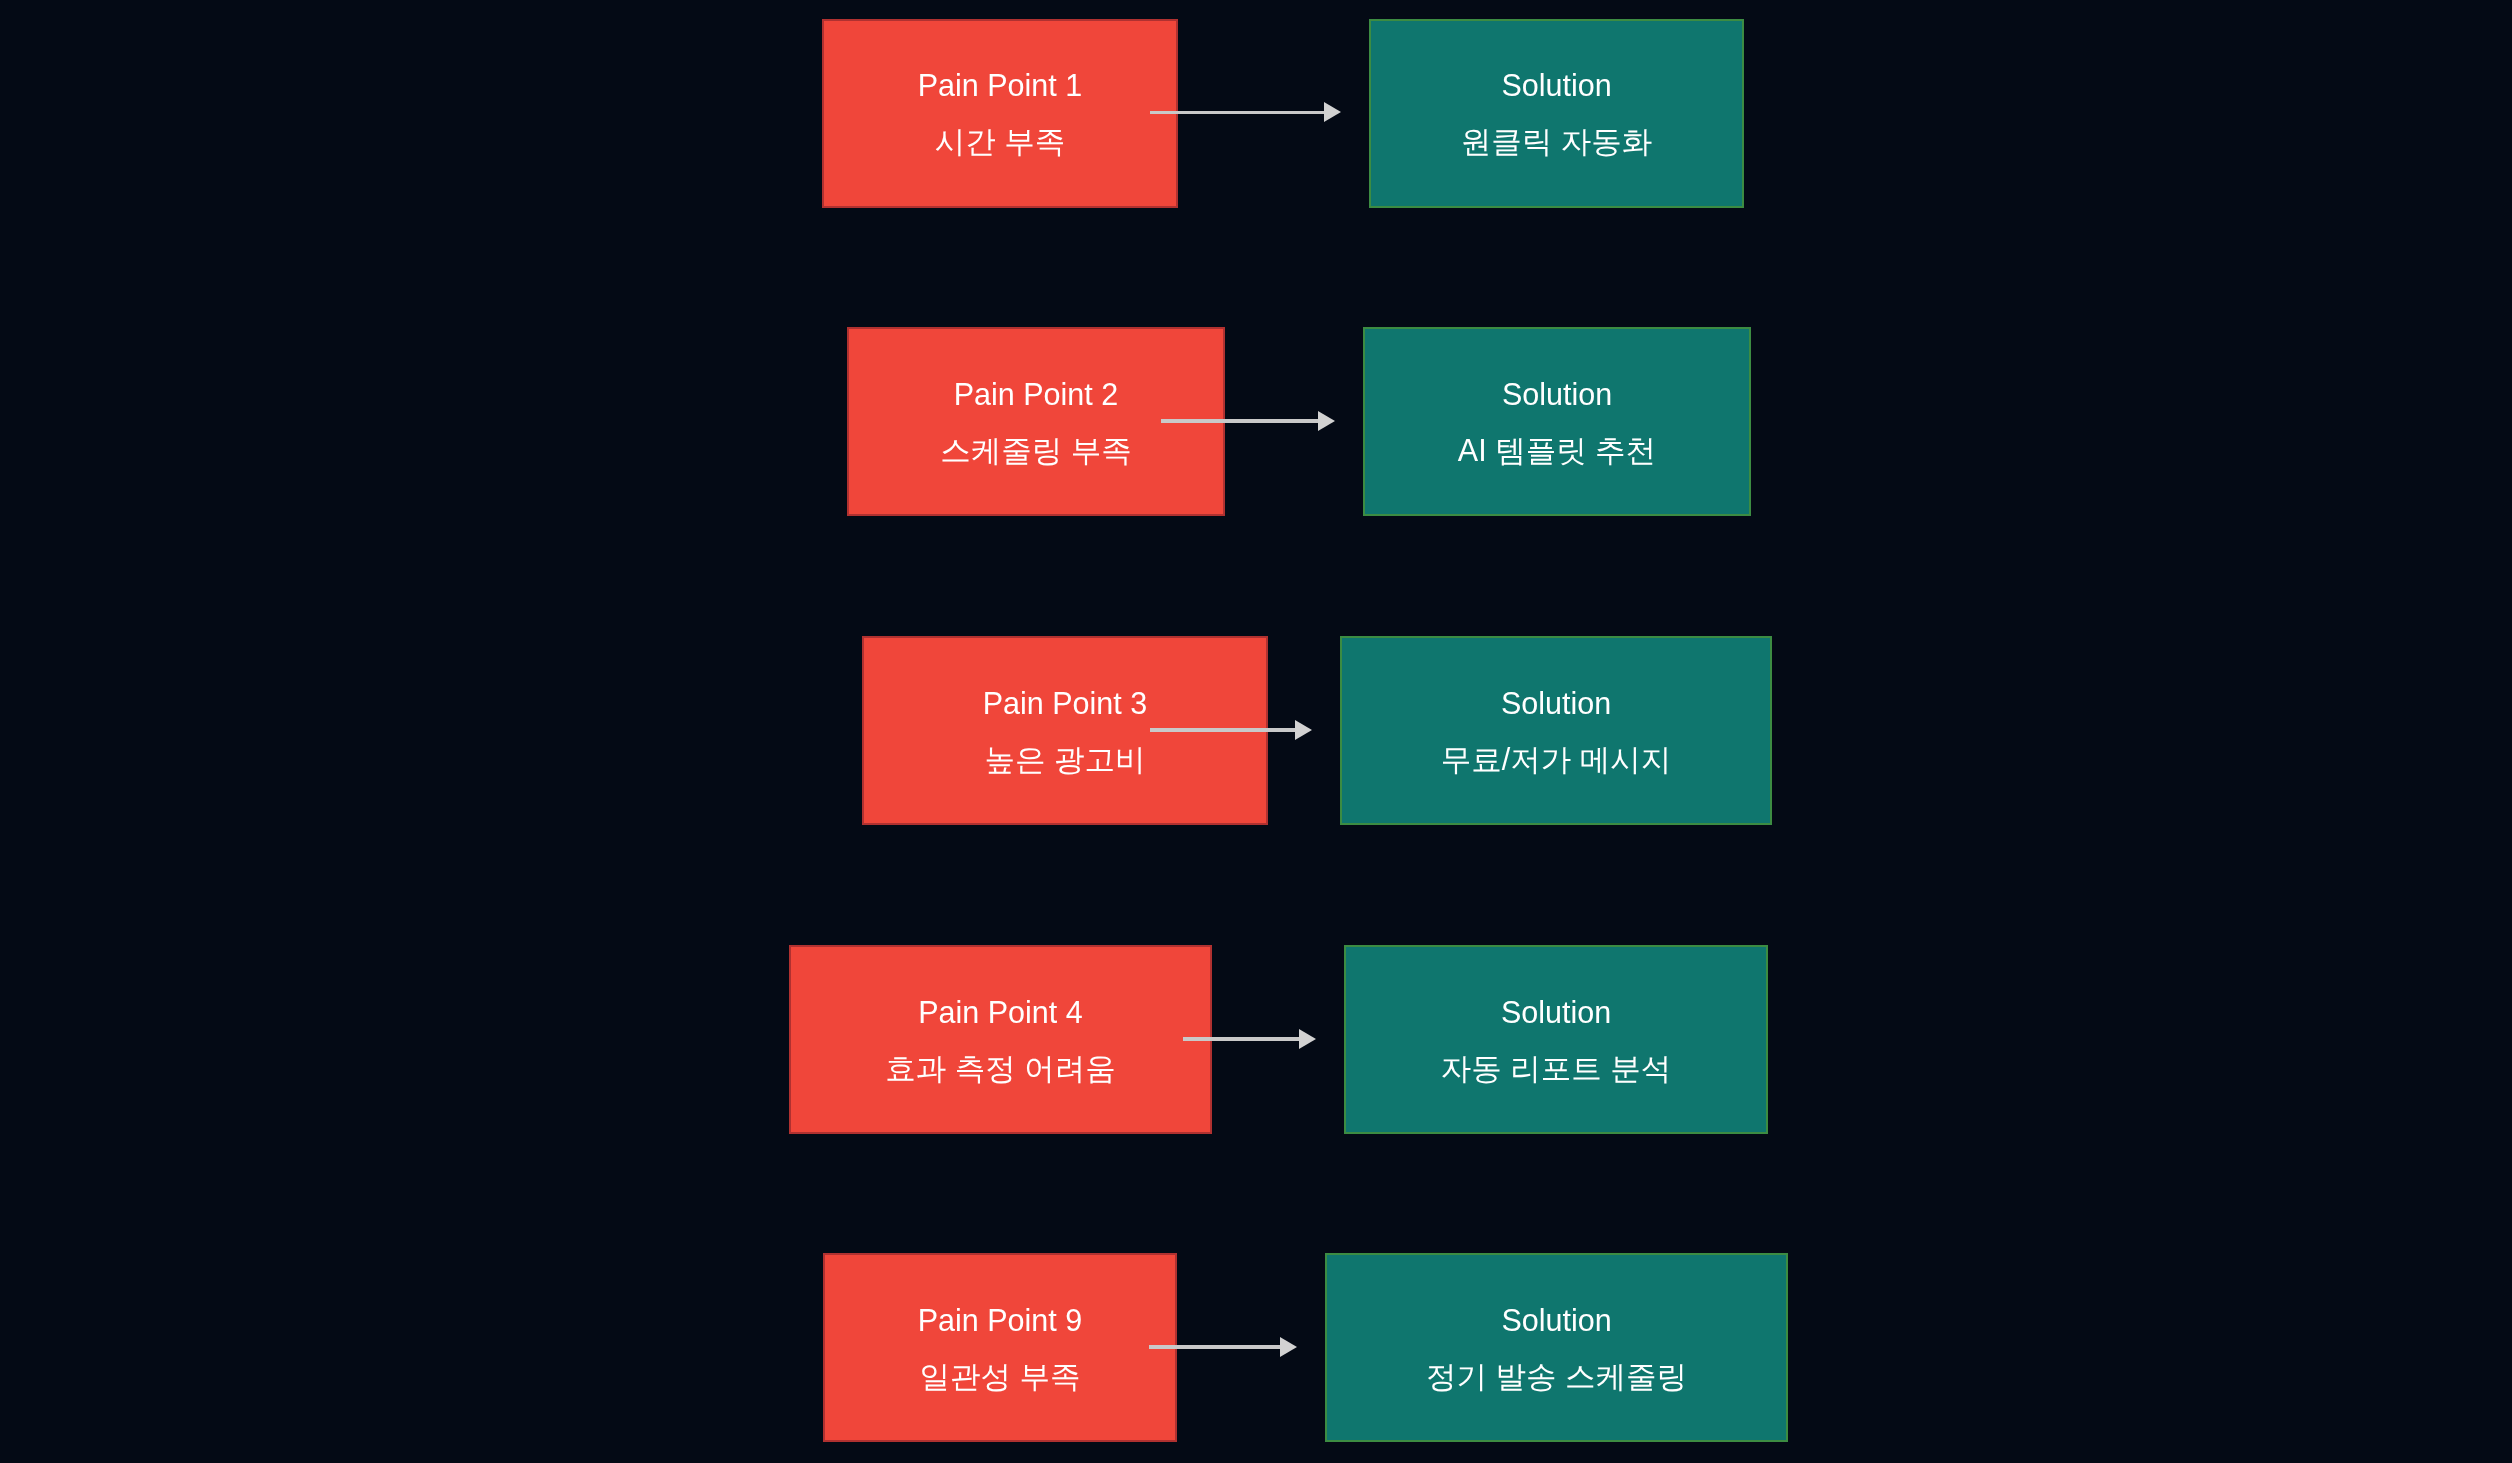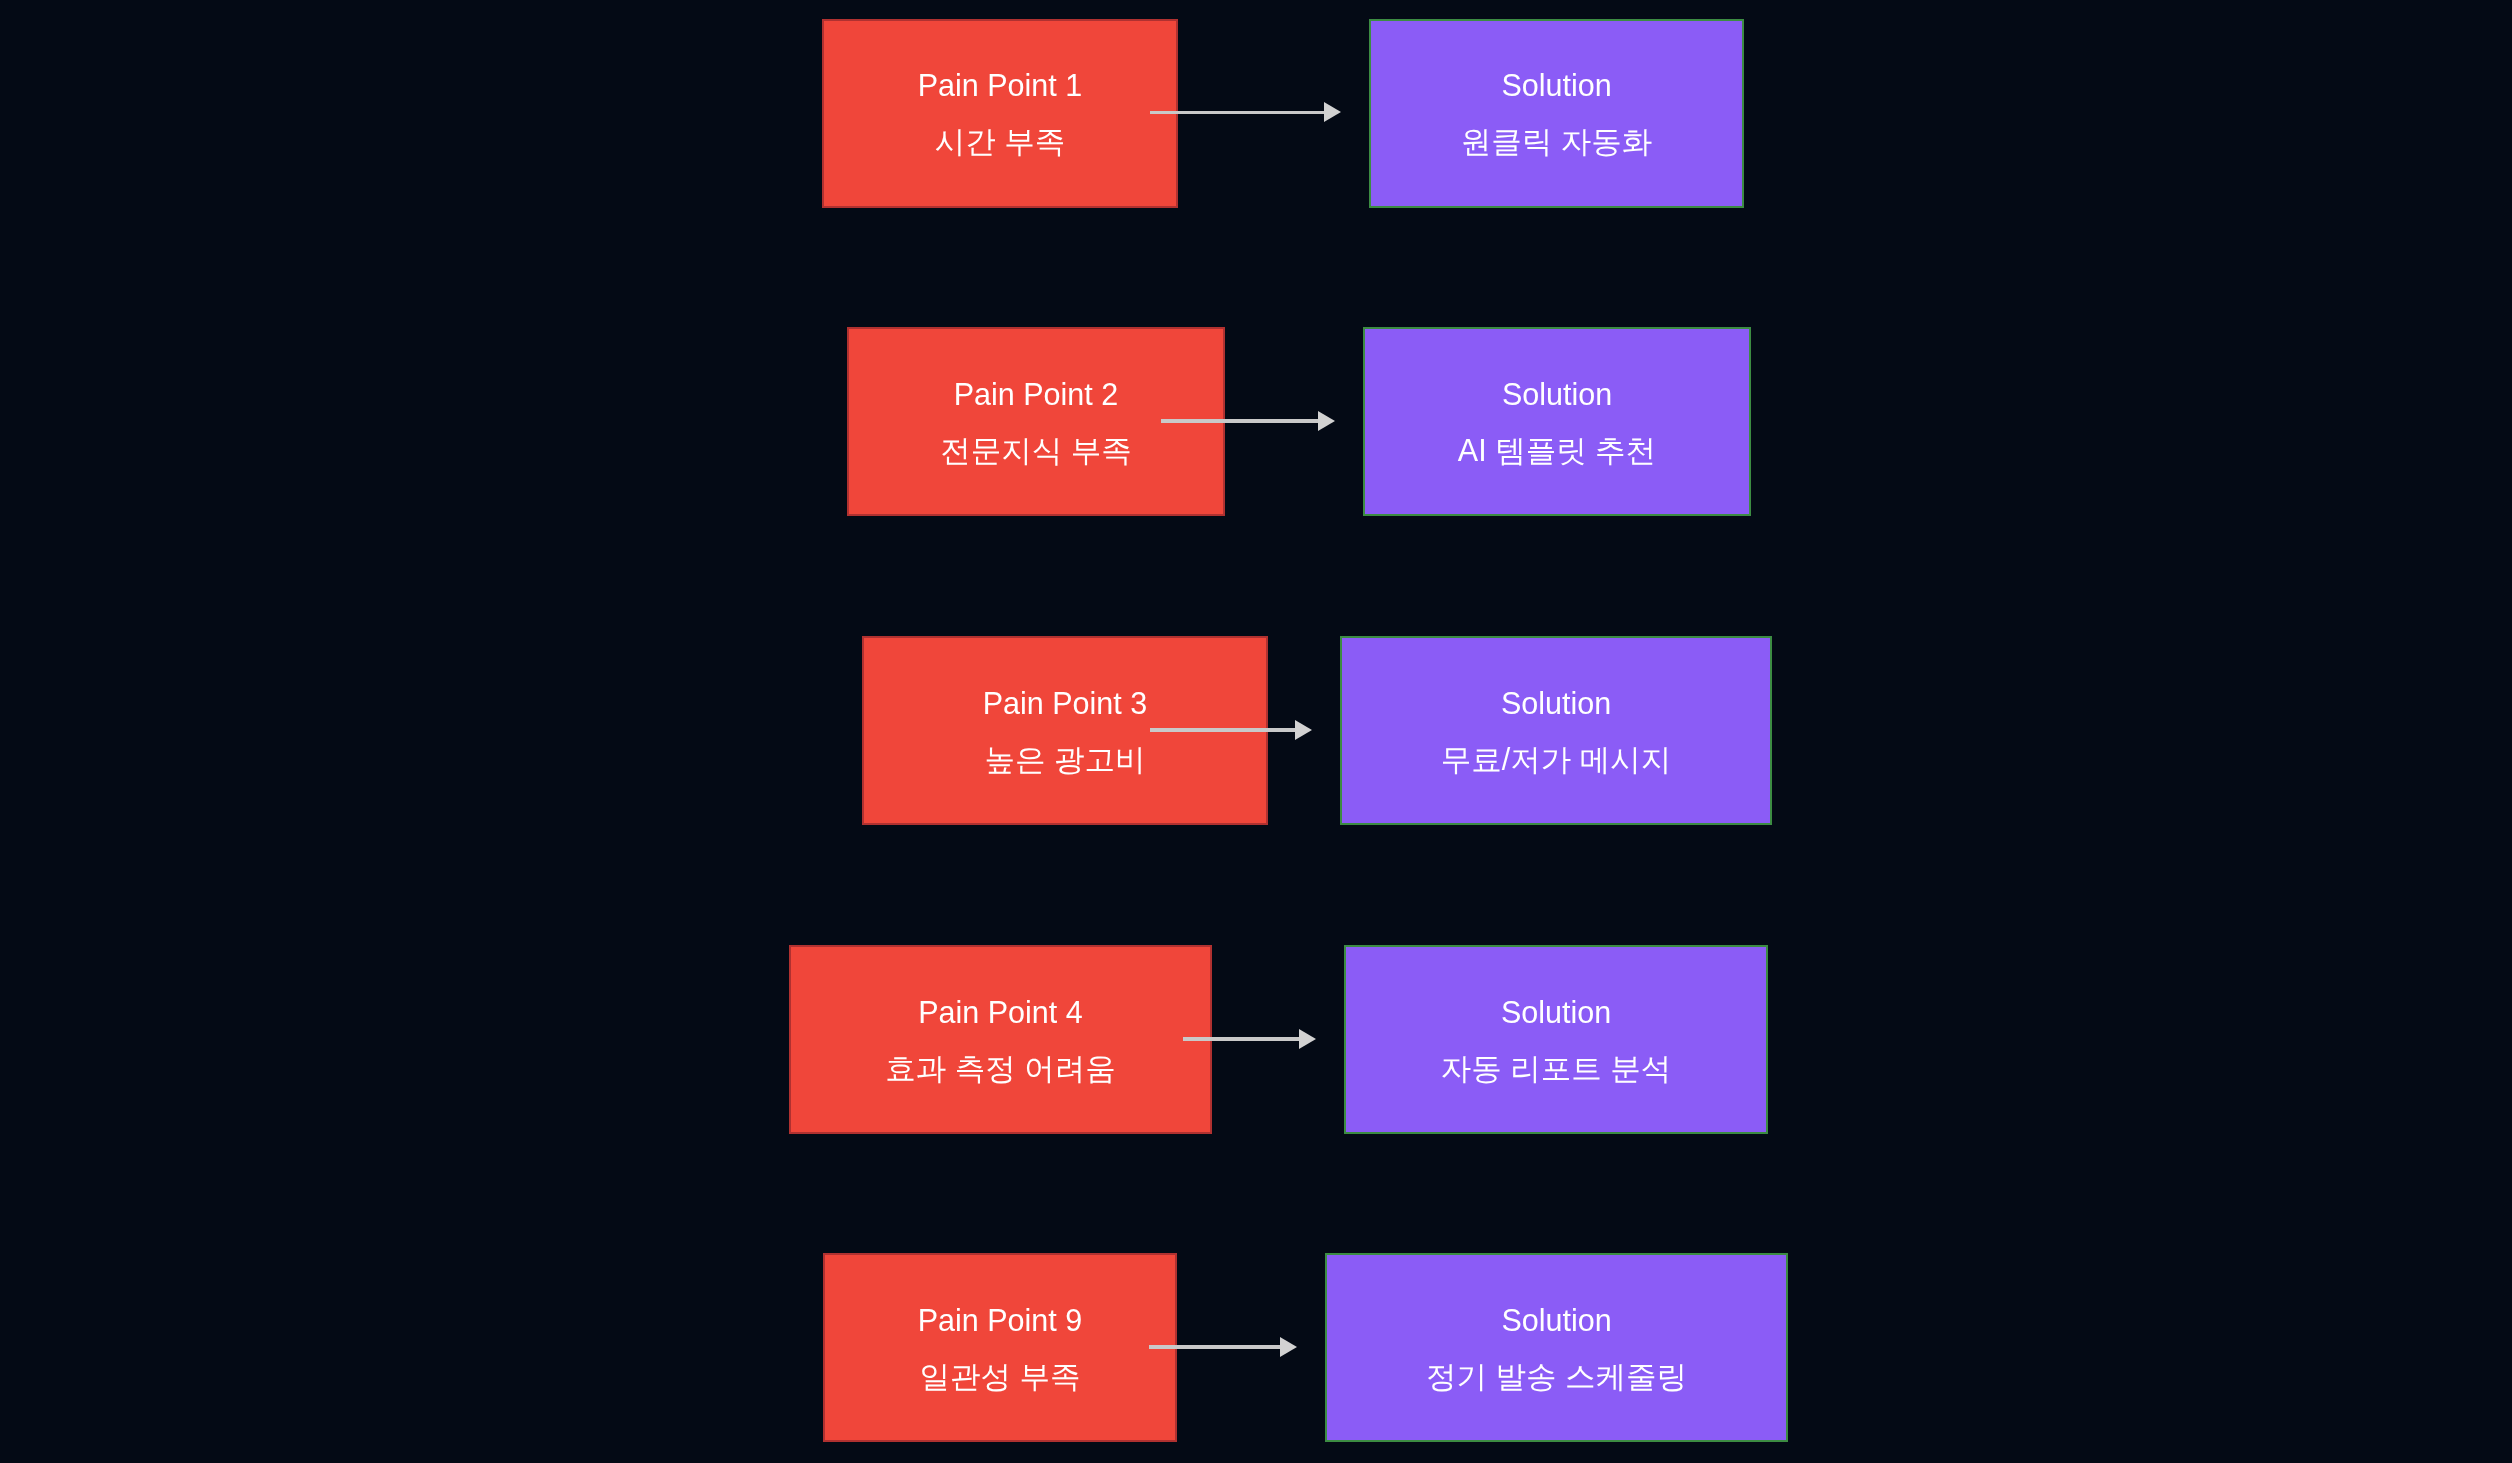--- a/index.html
+++ b/index.html
@@ -41,21 +41,21 @@
     font-size: 30.5px;
     line-height: 56px;
     white-space: nowrap;
     margin-left: 28px;
   }
   .pain {
     background: #f0463a;
     border: 2.8px solid #b03130;
   }
   .sol {
-    background: #8b5cf6;
+    background: #0f766e;
     border: 2.8px solid #3c8c42;
   }
 
   
   .row-1 .pain { left: 794px;  width: 356px; }
   .row-2 .pain { left: 819px;  width: 378px; }
   .row-3 .pain { left: 834px;  width: 406px; }
   .row-4 .pain { left: 761px;  width: 423px; align-items: center; }
   .row-5 .pain { left: 795px;  width: 354px; }
 
@@ -111,21 +111,21 @@
     </div>
     <div class="box sol">
       <span>Solution</span>
       <span>원클릭 자동화</span>
     </div>
   </div>
 
   <div class="row row-2">
     <div class="box pain">
       <span>Pain Point 2</span>
-      <span>전문지식 부족</span>
+      <span>스케줄링 부족</span>
     </div>
     <div class="arrow">
       <span class="arrow-line"></span>
       <span class="arrow-head"></span>
     </div>
     <div class="box sol">
       <span>Solution</span>
       <span>AI 템플릿 추천</span>
     </div>
   </div>

